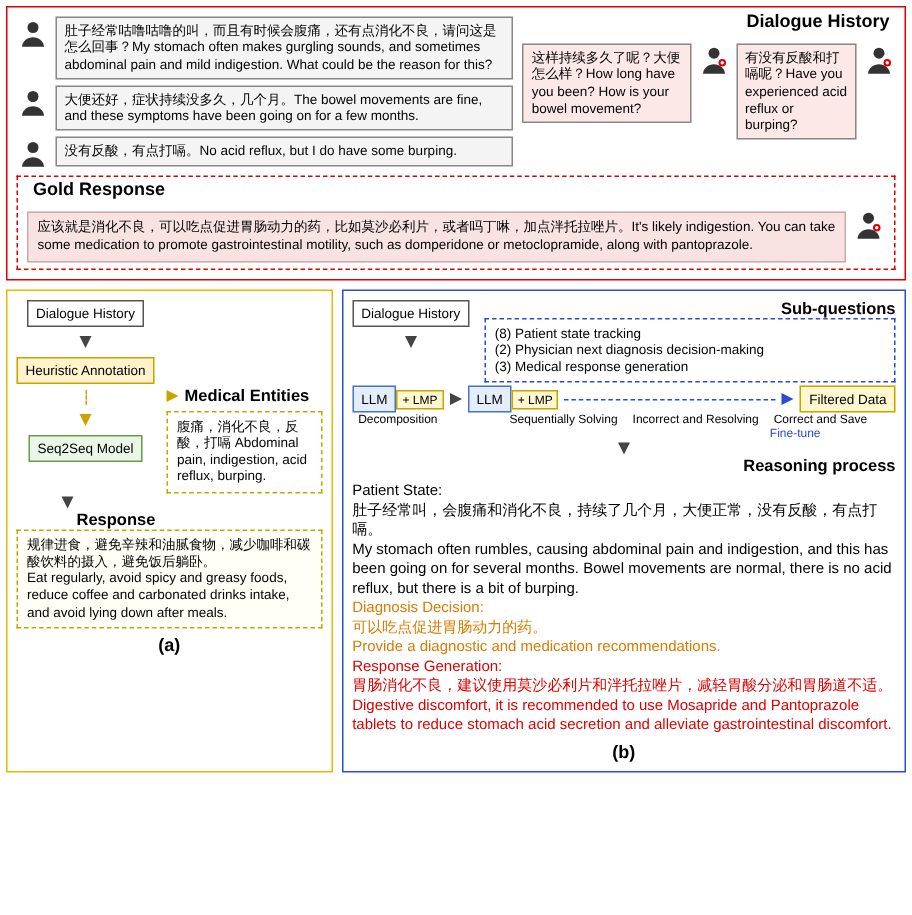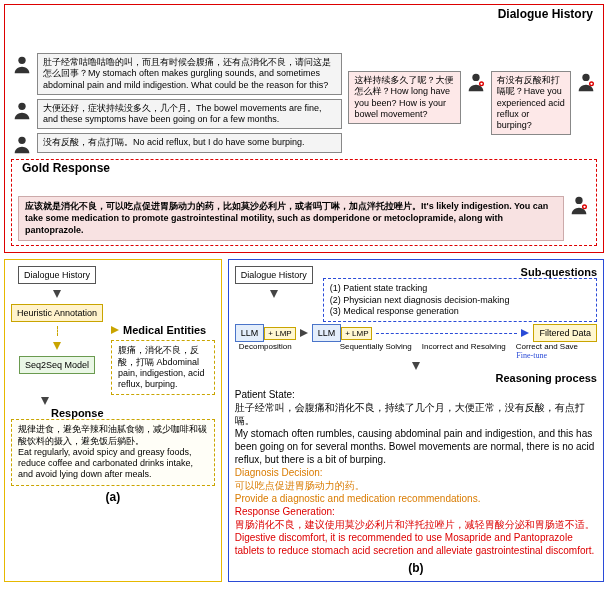--- a/index.html
+++ b/index.html
@@ -2,21 +2,21 @@
 <html><head>
 <meta charset="utf-8">
 <style>
 * { box-sizing: border-box; margin: 0; padding: 0; }
 body { font-family: Arial, sans-serif; font-size: 9px; width: 608px; background: #fff; }
 .container { width: 608px; padding: 4px; }
 
 
 .top-panel { border: 1.5px solid #d00; padding: 6px; position: relative; }
 .dh-label { position: absolute; top: 2px; right: 6px; background: #fff; padding: 0 4px; font-weight: bold; font-size: 12px; }
-.dh-row { display: flex; gap: 6px; margin-bottom: 4px; align-items: flex-start; margin-top: 42px; }
+.dh-row { display: flex; gap: 6px; margin-bottom: 4px; align-items: flex-start; }
 .col-left { flex: 1.2; display: flex; flex-direction: column; gap: 4px; }
 .col-right { flex: 0.9; display: flex; flex-direction: row; gap: 4px; margin-top:18px; }
 .msg { display: flex; gap: 4px; align-items: flex-start; }
 .msg-right { flex-direction: row-reverse; }
 .avatar { width: 22px; height: 22px; flex-shrink: 0; display:flex; align-items:center; justify-content:center; }
 .avatar svg { width: 22px; height: 22px; }
 .bubble { border: 1px solid #888; padding: 3px 5px; font-size: 9px; line-height: 1.25; flex: 1; }
 .bubble-gray { background: #f4f4f4; }
 .bubble-pink { background: #fde8e8; }
 
@@ -41,21 +41,21 @@
 .arrow-down-d { width:0;height:0;border-left:4px solid transparent;border-right:4px solid transparent;border-top:8px solid #c9a400; margin:2px auto;}
 .arrow-right { display:inline-block;width:0;height:0;border-top:4px solid transparent;border-bottom:4px solid transparent;border-left:8px solid #444;}
 .arrow-right-d { display:inline-block;width:0;height:0;border-top:4px solid transparent;border-bottom:4px solid transparent;border-left:8px solid #c9a400;}
 .section-title { font-weight:bold; font-size:11px; }
 .me-box { border:1px dashed #c9a400; padding:4px 6px; font-size:9px; line-height:1.25; background:#fff; }
 .resp-box { border:1px dashed #c9a400; padding:4px 6px; font-size:9px; line-height:1.25; background:#fffef7; }
 .sub-q { border:1px dashed #2a4bd7; padding:4px 6px; font-size:9px; line-height:1.25; background:#fff; }
 .rp-text { font-size:10px; line-height:1.3; margin-top:4px;}
 .orange { color:#d97b00; }
 .red { color:#d00; }
-.blue { color:#2a4bd7;font-family:Liberation Serif, serif;}
+.blue { color:#2a4bd7;}
 .small-lbl { font-size:8px; }
 .caption { text-align:center; font-weight:bold; font-size:12px; margin-top:4px;}
 .flex1 { flex:1; }
 .dashline-h { border-top:1px dashed #2a4bd7; height:0; flex:1; }
 .dashline-v { border-left:1px dashed #c9a400; width:0; height:10px; margin:0 auto;}
 .lmp { background:#fff7d0; border:1px solid #c9a400; padding:1px 3px; font-size:8px;}
 </style>
 </head>
 <body>
 
@@ -114,21 +114,21 @@
                 <circle cx="18" cy="14" r="2" fill="none" stroke="#d00" stroke-width="1.5"></circle>
               </svg>
             </span>
           <div class="bubble bubble-pink">有没有反酸和打嗝呢？Have you experienced acid reflux or burping?</div>
         </div>
       </div>
     </div>
 
     <div class="gold-wrap">
       <span class="gold-label">Gold Response</span>
-      <div class="msg msg-right" style="margin-top:19px;font-weight:bold;">
+      <div class="msg msg-right" style="margin-top:6px;">
         <span class="avatar">
             <svg viewBox="0 0 24 24">
               <circle cx="12" cy="7" r="4" fill="#333"></circle>
               <path d="M4 22c0-4 4-7 8-7s8 3 8 7" fill="#333"></path>
               <circle cx="18" cy="14" r="2" fill="none" stroke="#d00" stroke-width="1.5"></circle>
             </svg>
           </span>
         <div class="gold-body flex1">应该就是消化不良，可以吃点促进胃肠动力的药，比如莫沙必利片，或者吗丁啉，加点泮托拉唑片。It's likely indigestion. You can take some medication to promote gastrointestinal motility, such as domperidone or metoclopramide, along with pantoprazole.</div>
       </div>
     </div>
@@ -164,21 +164,21 @@
     <div class="panel-b">
 
       <div class="hstack" style="align-items:flex-start; gap:10px;">
         <div class="stack" style="align-items:center;">
           <div class="box">Dialogue History</div>
           <div class="arrow-down"></div>
         </div>
         <div class="flex1">
           <div class="section-title" style="text-align:right;">Sub-questions</div>
           <div class="sub-q">
-            <div>(1) Patient state tracking</div>
+            <div>(8) Patient state tracking</div>
             <div>(2) Physician next diagnosis decision-making</div>
             <div>(3) Medical response generation</div>
           </div>
         </div>
       </div>
 
       <div class="hstack" style="gap:4px; margin-top:2px; align-items:center;">
         <div class="hstack" style="gap:0;">
           <div class="box box-blue">LLM</div>
           <div class="lmp">+ LMP</div>

